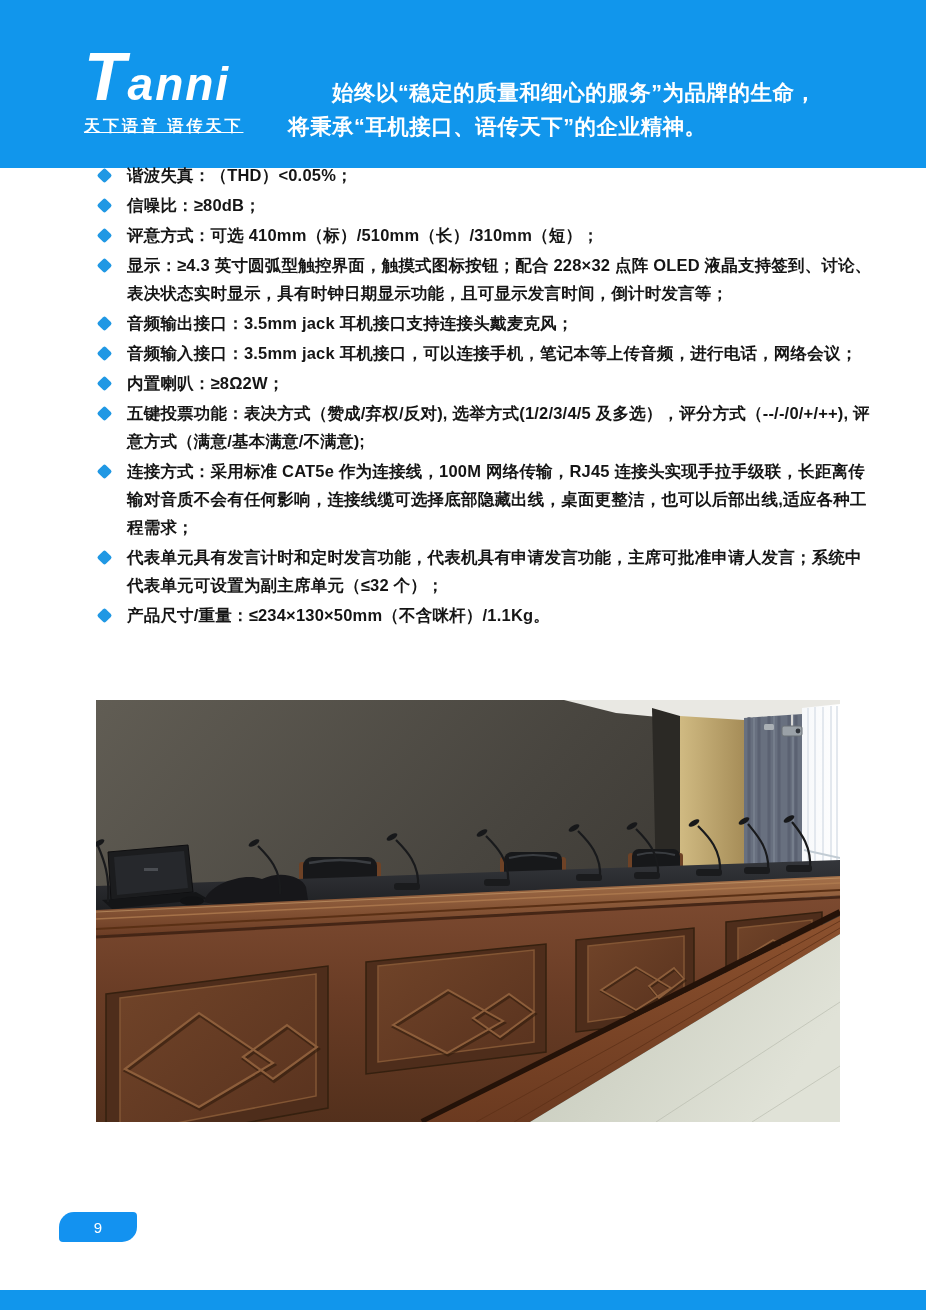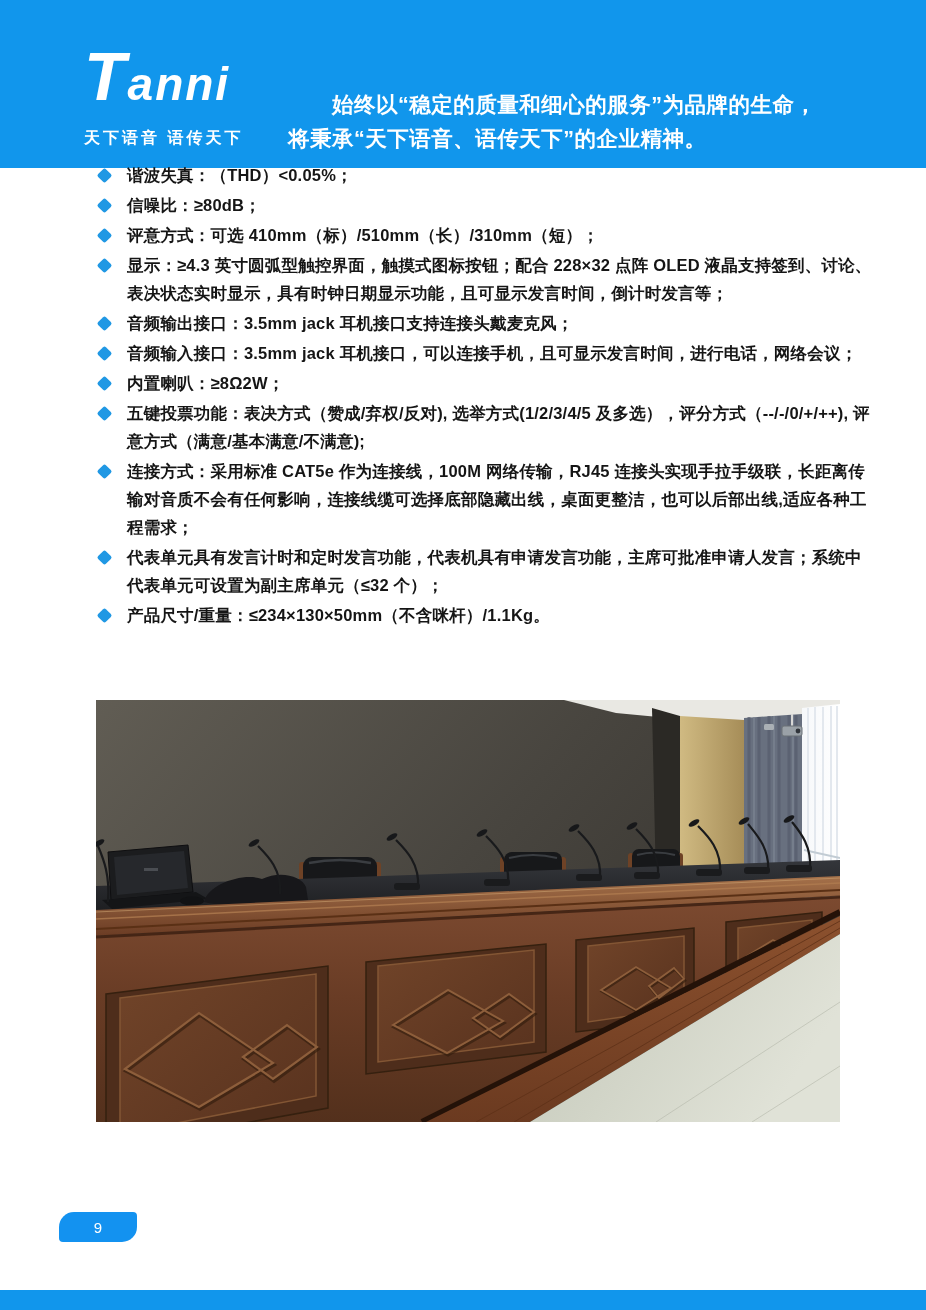--- a/index.html
+++ b/index.html
@@ -5,24 +5,24 @@
   html,body{margin:0;padding:0;background:#ffffff;}
   .page{
     position:relative;width:926px;height:1310px;background:#ffffff;overflow:hidden;
     font-family:"Liberation Sans","DejaVu Sans",sans-serif;
   }
   
   .banner{position:absolute;left:0;top:0;width:926px;height:168px;background:#1196EC;}
   .logo-block{position:absolute;left:84px;top:44px;color:#ffffff;}
   .logo{font-size:46px;font-weight:bold;font-style:italic;letter-spacing:2px;line-height:64px;margin:0;}
   .logo::first-letter{font-size:68px;}
-  .logo-tagline{margin-top:12px;font-size:16px;font-weight:bold;letter-spacing:3px;color:#ffffff;}
+  .logo-tagline{margin-top:0px;font-size:16px;font-weight:bold;letter-spacing:3px;color:#ffffff;text-decoration:underline;}
   .slogan{position:absolute;left:288px;top:76px;width:612px;color:#ffffff;font-weight:bold;
           font-size:21.5px;line-height:34px;letter-spacing:0.5px;}
-  .slogan .l1{padding-left:44px;margin-top:12px;}
+  .slogan .l1{padding-left:44px;}
   
   .specs{position:absolute;left:97px;top:161px;width:775px;}
   .specs ul{list-style:none;margin:0;padding:0;}
   .specs li{display:flex;align-items:flex-start;margin-bottom:2px;}
   .bullet{flex:0 0 11px;width:11px;height:11px;background:#2098E4;border-radius:2px;
           transform:rotate(45deg);margin:9px 17px 0 2px;}
   .spec-txt{font-size:16.5px;line-height:28px;color:#151515;font-weight:600;letter-spacing:0.2px;}
   
   .photo{position:absolute;left:96px;top:700px;width:744px;height:422px;margin:0;overflow:hidden;}
   .photo svg{display:block;width:744px;height:422px;}
@@ -38,21 +38,21 @@
 
 <div class="page">
 
   <header class="banner">
     <div class="logo-block">
       <p class="logo">Tanni</p>
       <div class="logo-tagline">天下语音  语传天下</div>
     </div>
     <div class="slogan">
       <div class="l1">始终以“稳定的质量和细心的服务”为品牌的生命，</div>
-      <div class="l2">将秉承“天下语音、语传天下”的企业精神。</div>
+      <div class="l2">将秉承“耳机接口、语传天下”的企业精神。</div>
     </div>
   </header>
 
   <main class="specs">
     <ul>
       <li>
           <span class="bullet"></span>
           <span class="spec-txt">谐波失真：（THD）&lt;0.05%；</span>
         </li>
       <li>
@@ -66,21 +66,21 @@
       <li>
           <span class="bullet"></span>
           <span class="spec-txt">显示：≥4.3 英寸圆弧型触控界面，触摸式图标按钮；配合 228×32 点阵 OLED 液晶支持签到、讨论、表决状态实时显示，具有时钟日期显示功能，且可显示发言时间，倒计时发言等；</span>
         </li>
       <li>
           <span class="bullet"></span>
           <span class="spec-txt">音频输出接口：3.5mm jack 耳机接口支持连接头戴麦克风；</span>
         </li>
       <li>
           <span class="bullet"></span>
-          <span class="spec-txt">音频输入接口：3.5mm jack 耳机接口，可以连接手机，且可显示发言时间，进行电话，网络会议；</span>
+          <span class="spec-txt">音频输入接口：3.5mm jack 耳机接口，可以连接手机，笔记本等上传音频，进行电话，网络会议；</span>
         </li>
       <li>
           <span class="bullet"></span>
           <span class="spec-txt">内置喇叭：≥8Ω2W；</span>
         </li>
       <li>
           <span class="bullet"></span>
           <span class="spec-txt">五键投票功能：表决方式（赞成/弃权/反对), 选举方式(1/2/3/4/5 及多选），评分方式（--/-/0/+/++), 评意方式（满意/基本满意/不满意);</span>
         </li>
       <li>

